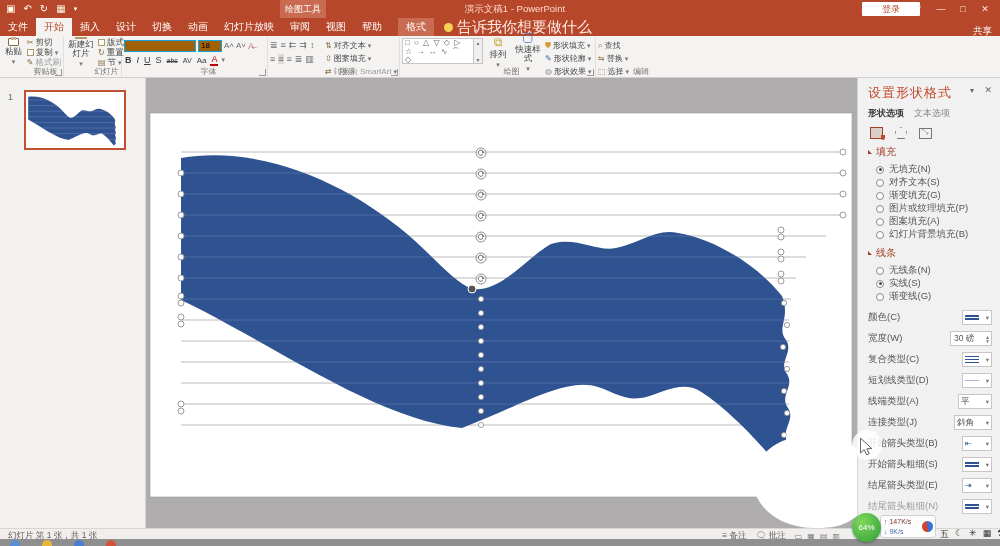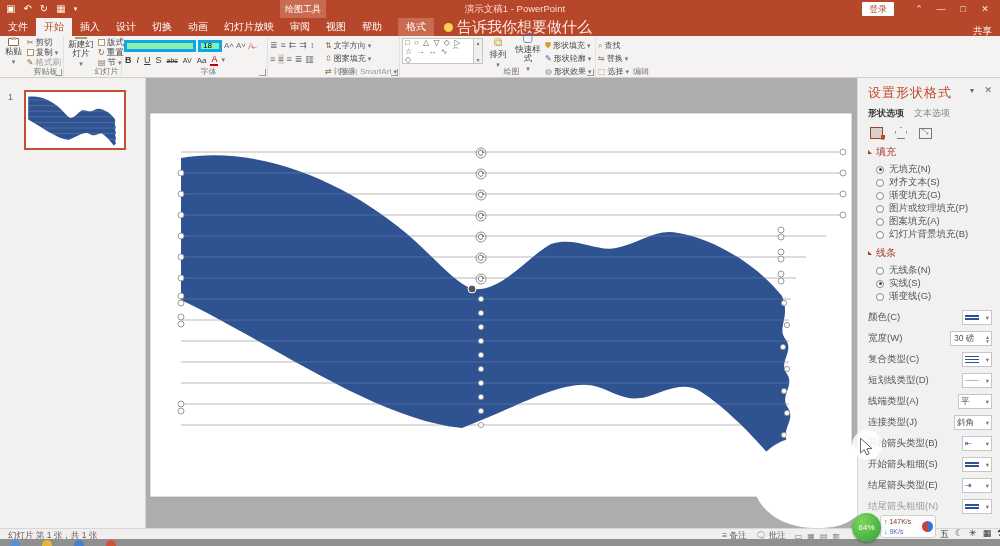--- a/index.html
+++ b/index.html
@@ -5,21 +5,21 @@
   * { margin:0; padding:0; box-sizing:border-box; }
   html,body { width:1000px; height:546px; overflow:hidden; font-family:"Liberation Sans","DejaVu Sans",sans-serif; }
   .app { position:relative; width:1000px; height:546px; background:#f4f3f2; }
 
   
   .titlebar { position:absolute; left:0; top:0; width:1000px; height:18px; background:#b7472a; color:#fff; font-size:10px; }
   .qat { position:absolute; left:6px; top:2px; display:flex; gap:8px; align-items:center; height:14px; color:#ffe; font-size:10px; }
   .qat span { line-height:14px; }
   .tb-title { position:absolute; left:390px; top:3px; width:250px; text-align:center; font-size:9.5px; color:#ffd9cd; white-space:nowrap; }
   .ctx-header { position:absolute; left:280px; top:0; width:46px; height:18px; background:#c96b50; color:#fff; font-size:9px; text-align:center; line-height:18px; }
-  .signin { position:absolute; left:862px; top:2px; height:14px; padding:0 7px; background:#fff; color:#b7472a; font-size:9px; line-height:14px; border-radius:1px; }
+  .signin { position:absolute; left:862px; top:2px; height:14px; padding:0 20px; background:#fff; color:#b7472a; font-size:9px; line-height:14px; border-radius:1px; }
   .winctl { position:absolute; right:4px; top:0; display:flex; height:18px; }
   .winctl span { width:22px; text-align:center; line-height:18px; font-size:9px; color:#ffe5dd; }
 
   
   .tabrow { position:absolute; left:0; top:18px; width:1000px; height:18px; background:#b7472a; display:flex; align-items:flex-end; font-size:10px; color:#fff; }
   .tab { padding:0 8px; height:18px; line-height:18px; white-space:nowrap; }
   .tab.active { background:#f4f3f2; color:#b7472a; }
   .tab.ctx { background:#c96b50; margin-left:8px; }
   .tellme { display:flex; align-items:center; gap:4px; margin-left:10px; height:18px; font-size:15px; color:#ffe9e2; }
   .bulb { width:9px; height:9px; border-radius:50%; background:#f7d154; display:inline-block; }
@@ -34,21 +34,21 @@
   .bigbtn { width:30px; display:flex; flex-direction:column; align-items:center; justify-content:center; gap:1px; text-align:center; line-height:9px; }
   .bigbtn .bic { font-size:12px; line-height:13px; color:#6a3d28; }
   .minicol { display:flex; flex-direction:column; justify-content:flex-start; gap:1px; }
   .mini { display:flex; align-items:center; gap:2px; height:9px; white-space:nowrap; color:#4a4a4a; }
   .mic { color:#8a6a40; font-size:8px; }
   .csq { width:7px; height:7px; border:1px solid #b09c68; background:#fdfcf8; display:inline-block; }
   .clip { width:11px; height:13px; border:1px solid #8a6a40; background:#fff; border-radius:1px; position:relative; }
   .clip::before { content:""; position:absolute; left:2px; top:-2px; width:5px; height:3px; background:#c9b896; }
   .dd { color:#777; font-size:7px; }
   .fontrow { display:flex; align-items:center; gap:2px; height:13px; }
-  .fbox { height:12px; border:3px solid #0ea5e9; background:#86efac; font-size:8px; padding:0 2px; }
+  .fbox { height:12px; border:1px solid #0ea5e9; background:#a16207; font-size:8px; padding:0 2px; }
   .fontcol { display:flex; flex-direction:column; gap:2px; padding-top:1px; }
   .fmt { font-size:9px; color:#3b3b3b; padding:0 1px; }
   .fmt.b { font-weight:bold; } .fmt.i { font-style:italic; } .fmt.u { text-decoration:underline; }
   .fmt.red { color:#c00000; border-bottom:2px solid #c00000; line-height:9px; }
   .icrow { display:flex; align-items:center; gap:3px; height:12px; color:#6c6c6c; font-size:9px; }
   .gallery { width:72px; height:26px; border:1px solid #c8c6c4; background:#fff; font-size:8px; color:#666; line-height:8.5px; padding:0 2px; overflow:hidden; letter-spacing:1px; }
   .gal-scroll { width:9px; height:26px; border:1px solid #c8c6c4; border-left:0; background:#f0efee; display:flex; flex-direction:column; justify-content:space-between; align-items:center; font-size:6px; color:#777; }
   .txtcol { display:flex; flex-direction:column; gap:2px; padding-top:2px; }
   .tbtn { display:flex; gap:2px; align-items:center; white-space:nowrap; color:#4a4a4a; }
 
@@ -244,21 +244,21 @@
           <span>≡</span>
           <span style="background:#dcd9d6;">≡</span>
           <span>≡</span>
           <span>≣</span>
           <span>▥</span>
         </div>
       </div>
       <div class="txtcol" style="font-size:8px;">
         <div class="tbtn">
             <span class="mic">⇅</span>
-            <span>文字方向</span>
+            <span>对齐文本</span>
             <span class="dd">▾</span>
           </div>
         <div class="tbtn">
             <span class="mic">⇳</span>
             <span>图案填充</span>
             <span class="dd">▾</span>
           </div>
         <div class="tbtn" style="color:#9a9a9a;">
             <span class="mic">⇄</span>
             <span>转换为 SmartArt</span>

